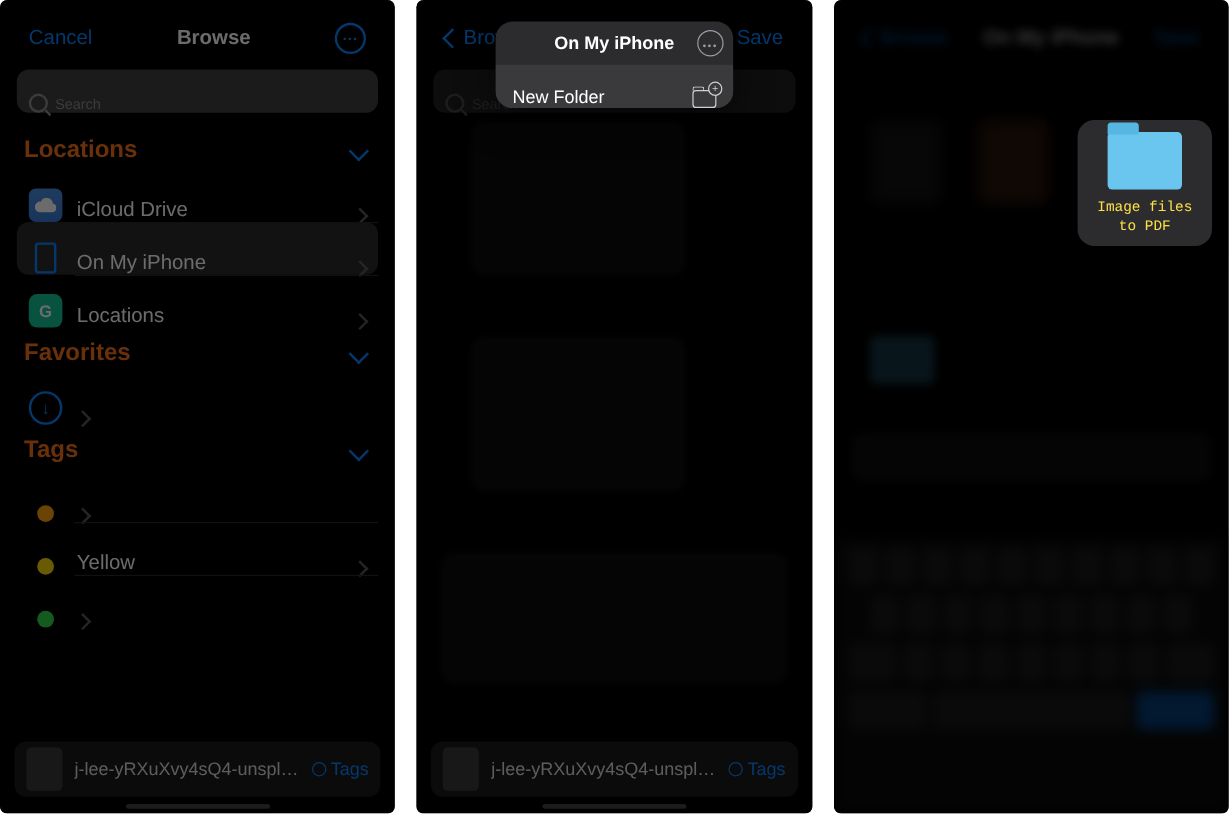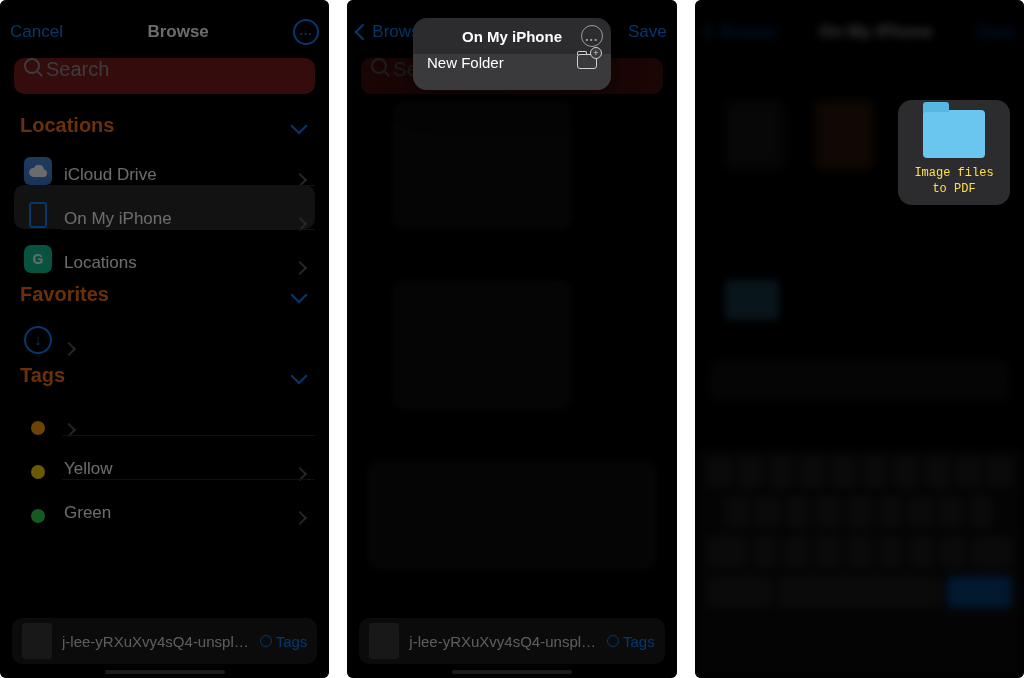--- a/index.html
+++ b/index.html
@@ -34,21 +34,21 @@
     pointer-events: none;
     z-index: 5;
   }
 
   
   .nav {
     display: flex;
     align-items: center;
     justify-content: space-between;
     height: 44px;
-    padding: 0 10px;
+    padding: 0 24px;
     margin-top: 10px;
   }
   .nav-title { font-size: 17px; font-weight: 600; color: #fff; }
   .nav-btn { font-size: 17px; color: #0a84ff; }
   .nav-back { display: flex; align-items: center; gap: 3px; color: #0a84ff; font-size: 17px; }
   .chevron-back {
     width: 10px; height: 10px;
     border-left: 2px solid #0a84ff;
     border-bottom: 2px solid #0a84ff;
     transform: rotate(45deg);
@@ -57,28 +57,28 @@
     width: 22px; height: 22px; border-radius: 50%;
     border: 2px solid #0a84ff;
     display: flex; align-items: center; justify-content: center;
     color: #0a84ff; font-size: 11px; letter-spacing: 1px;
   }
   .more-dots::before { content: "•••"; font-size: 8px; letter-spacing: 1.5px; }
 
   .search-bar {
     margin: 4px 14px 10px;
     height: 36px;
-    background: #7f1d1d;
+    background: #404040;
     border-radius: 10px;
     display: flex;
-    align-items: flex-start;
+    align-items: flex-end;
     padding: 0 10px;
     gap: 6px;
     color: #8e8e93;
-    font-size: 20px;
+    font-size: 12px;
   }
   .search-icon {
     width: 12px; height: 12px; border: 2px solid #8e8e93; border-radius: 50%;
     position: relative;
   }
   .search-icon::after {
     content: ""; position: absolute; width: 6px; height: 2px; background: #8e8e93;
     transform: rotate(45deg); bottom: -3px; right: -5px;
   }
 
@@ -174,21 +174,21 @@
     font-size: 15px; font-weight: 600; color: #fff;
   }
   .popup-more {
     position: absolute; right: 8px; top: 50%; transform: translateY(-50%);
     width: 20px; height: 20px; border: 1.5px solid #9c9ca1; border-radius: 50%;
     color: #9c9ca1; display:flex; align-items:center; justify-content:center;
   }
   .popup-action {
     background: #3a3a3c;
     height: 36px;
-    display: flex; align-items: flex-start; justify-content: space-between;
+    display: flex; align-items: flex-end; justify-content: space-between;
     padding: 0 14px;
     font-size: 15px; color: #fff;
   }
   .newfolder-icon {
     width: 18px; height: 13px; border: 1.5px solid #d0d0d4; border-radius: 3px;
     position: relative;
   }
   .newfolder-icon::before {
     content: ""; position: absolute; top: -4px; left: -1px;
     width: 8px; height: 3px; border: 1.5px solid #d0d0d4; border-bottom: none;
@@ -336,21 +336,20 @@
         <span class="tag-dot" style="background:#ff9f0a"></span>
         <span class="row-chevron"></span>
       </div>
       <div class="row">
         <span class="tag-dot" style="background:#ffd60a"></span>
         <span class="row-label">Yellow</span>
         <span class="row-chevron"></span>
       </div>
       <div class="row">
         <span class="tag-dot" style="background:#32d74b"></span>
-        <span class="row-label">Green</span>
         <span class="row-chevron"></span>
       </div>
     </div>
 
     <div class="bottom-bar">
       <div class="thumb"></div>
       <span class="bottom-text">j-lee-yRXuXvy4sQ4-unsplash</span>
       <span class="tags-btn">
           <span class="tag-glyph"></span>
           <span>Tags</span>

